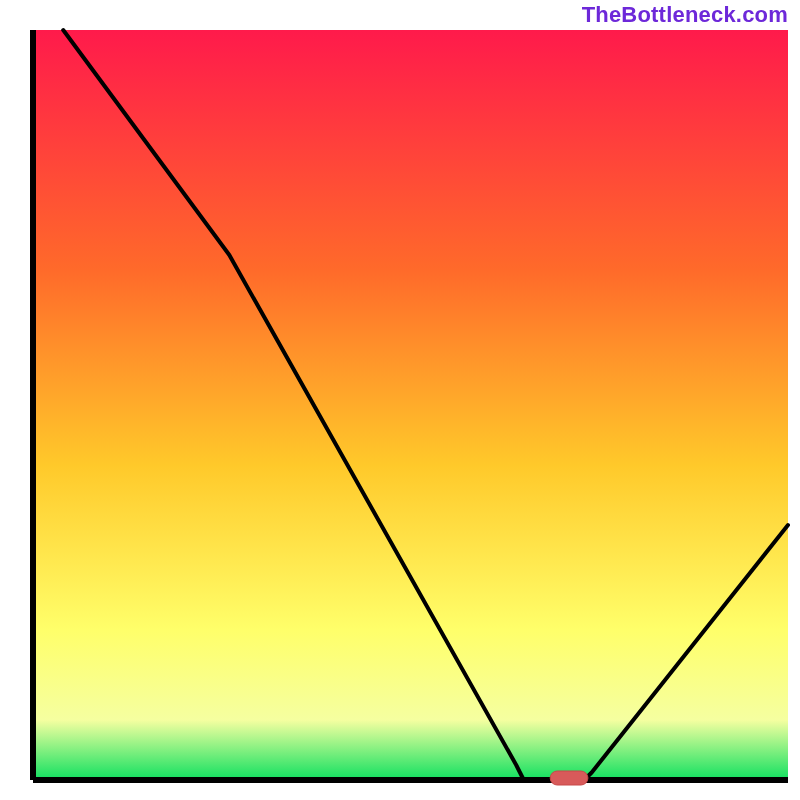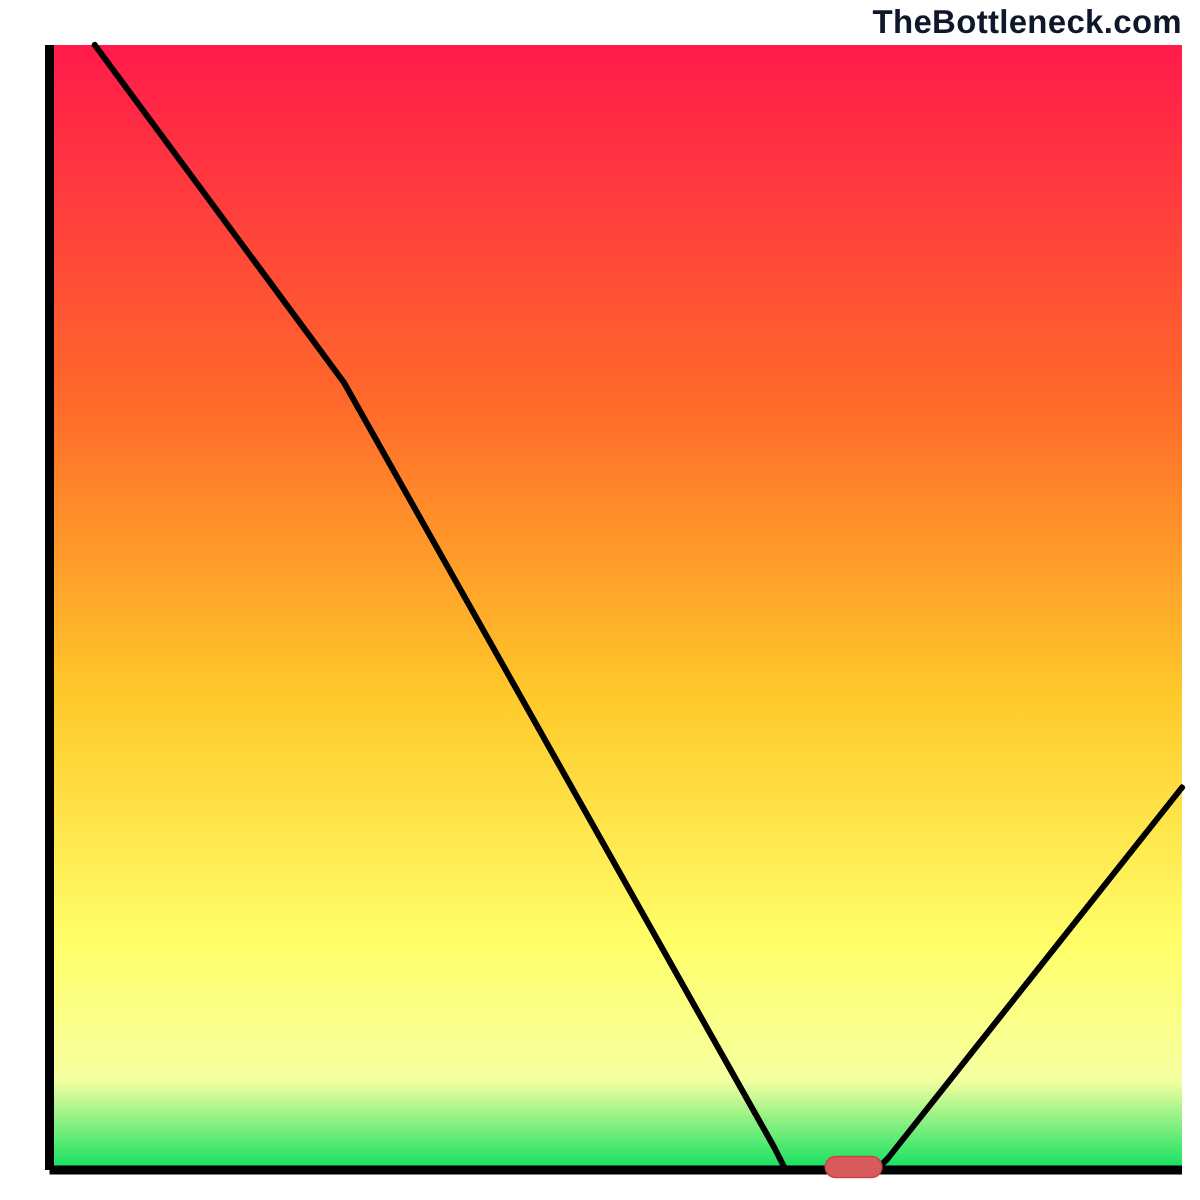--- a/index.html
+++ b/index.html
@@ -14,21 +14,21 @@
     position: relative;
     width: 800px;
     height: 800px;
   }
   .watermark {
     position: absolute;
     top: 2px;
     right: 12px;
     font-size: 22px;
     font-weight: 600;
-    color: #0f172a;
+    color: #6d28d9;
     letter-spacing: 0.2px;
     z-index: 20;
   }
   svg {
     position: absolute;
     top: 0;
     left: 0;
   }
 </style>
 </head>

